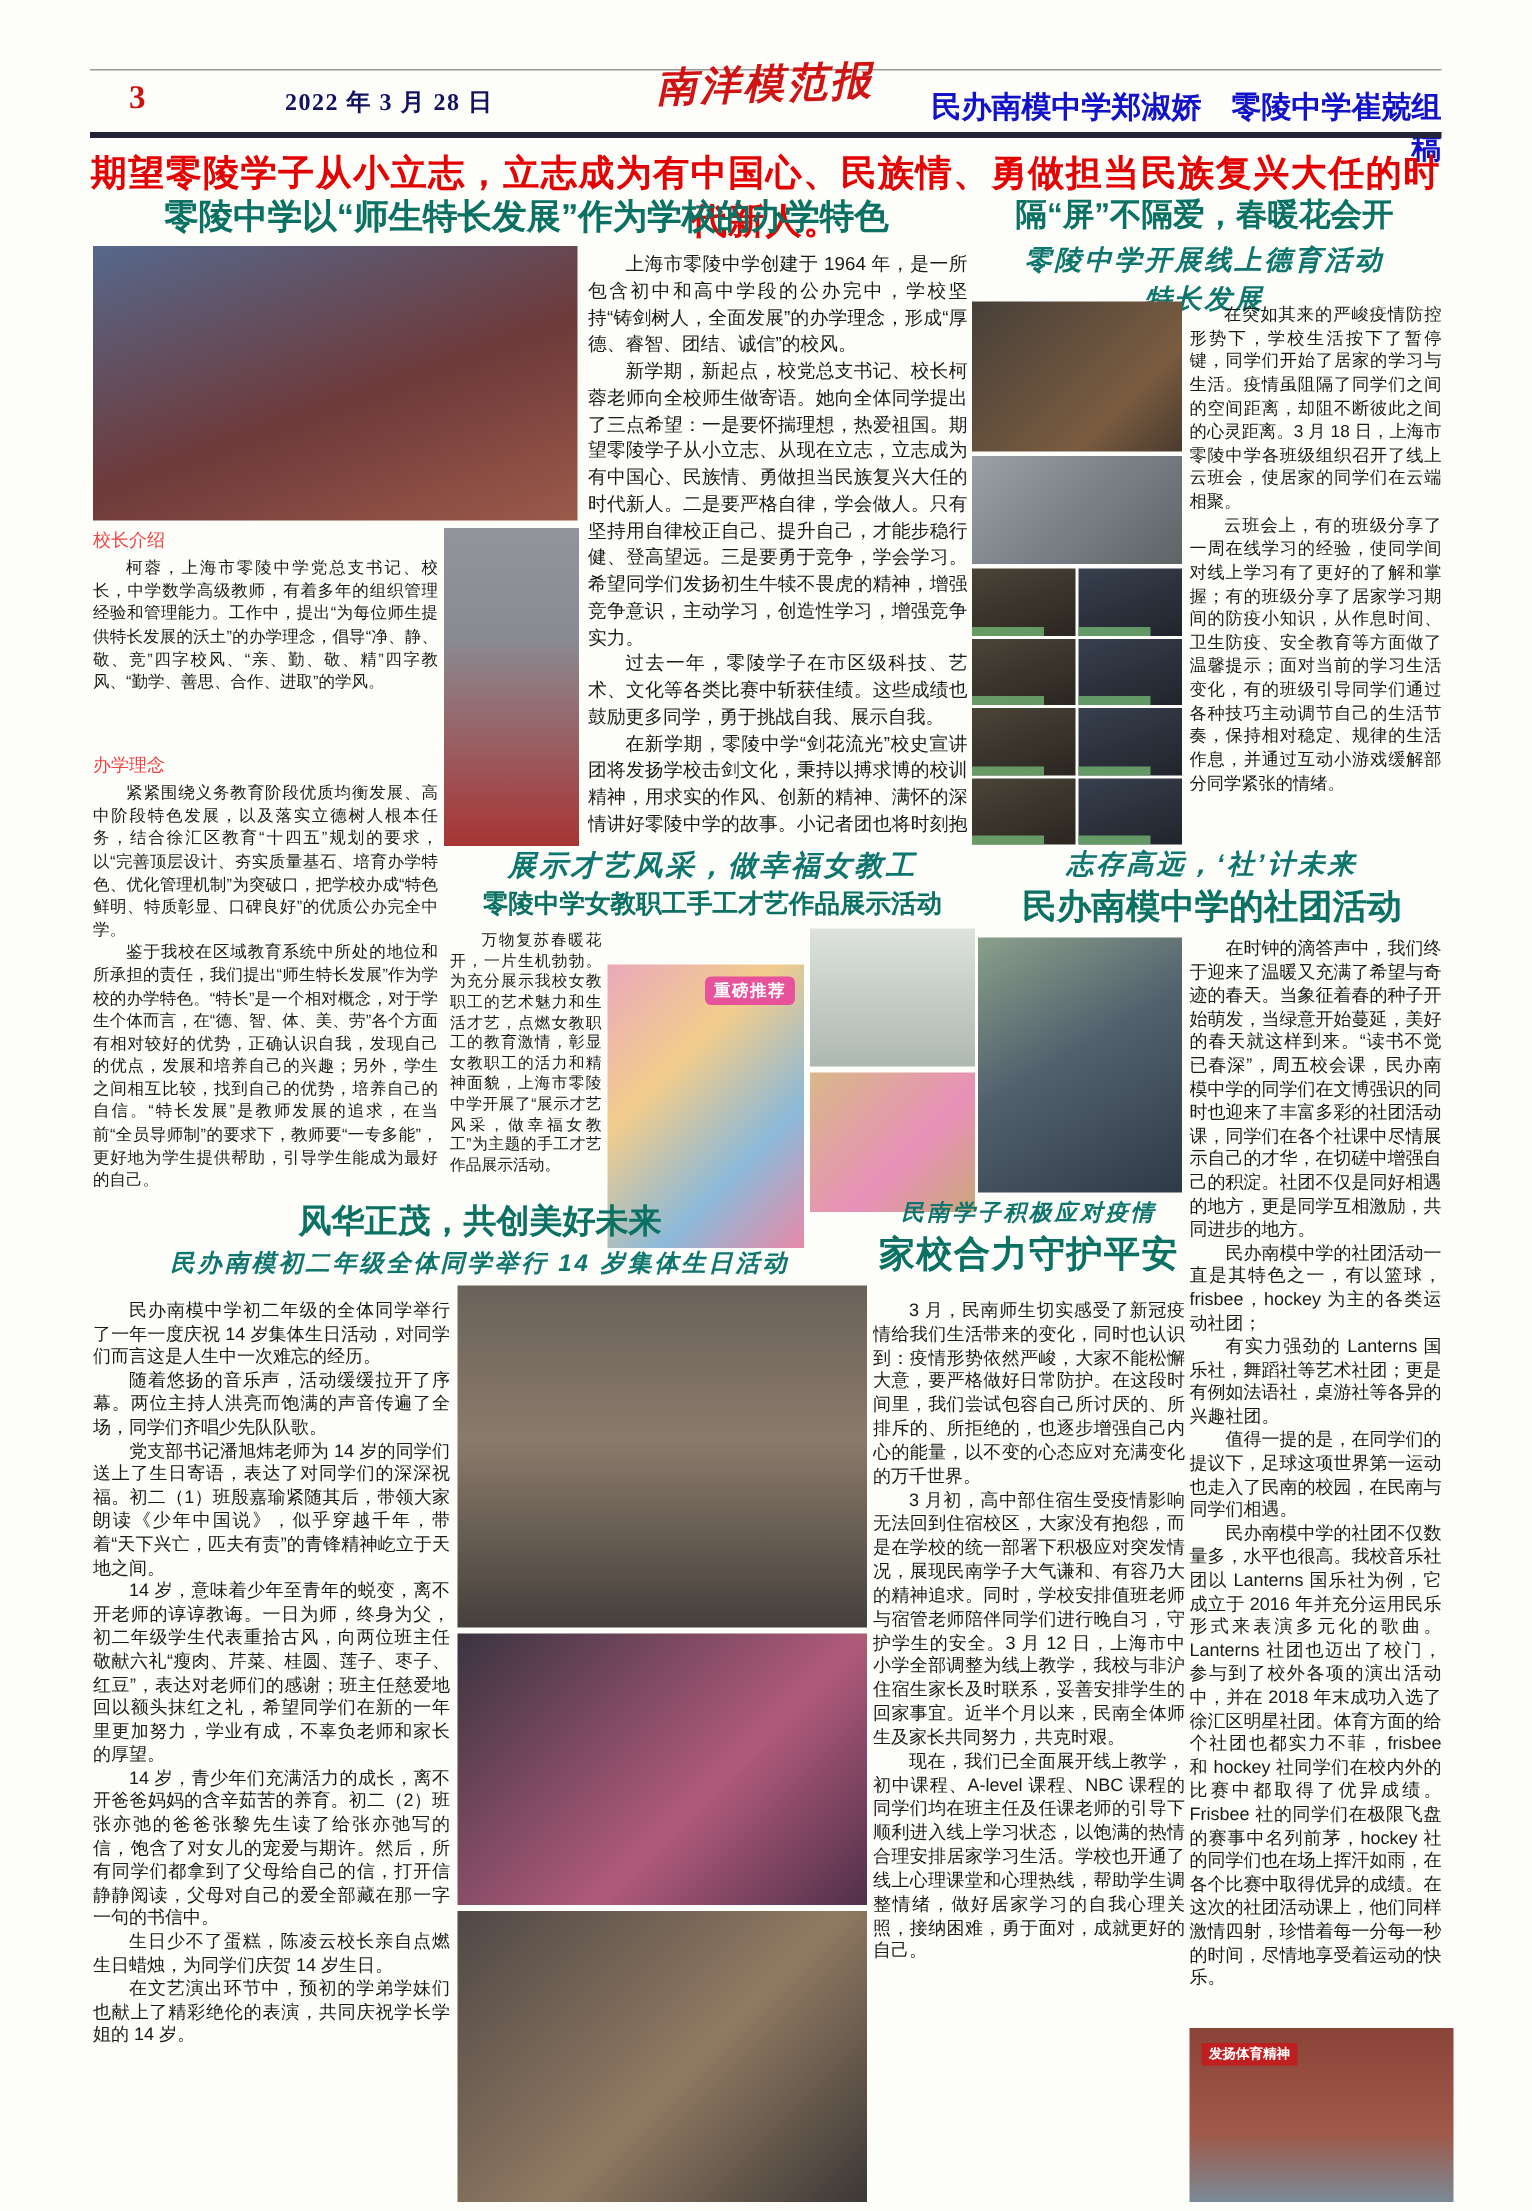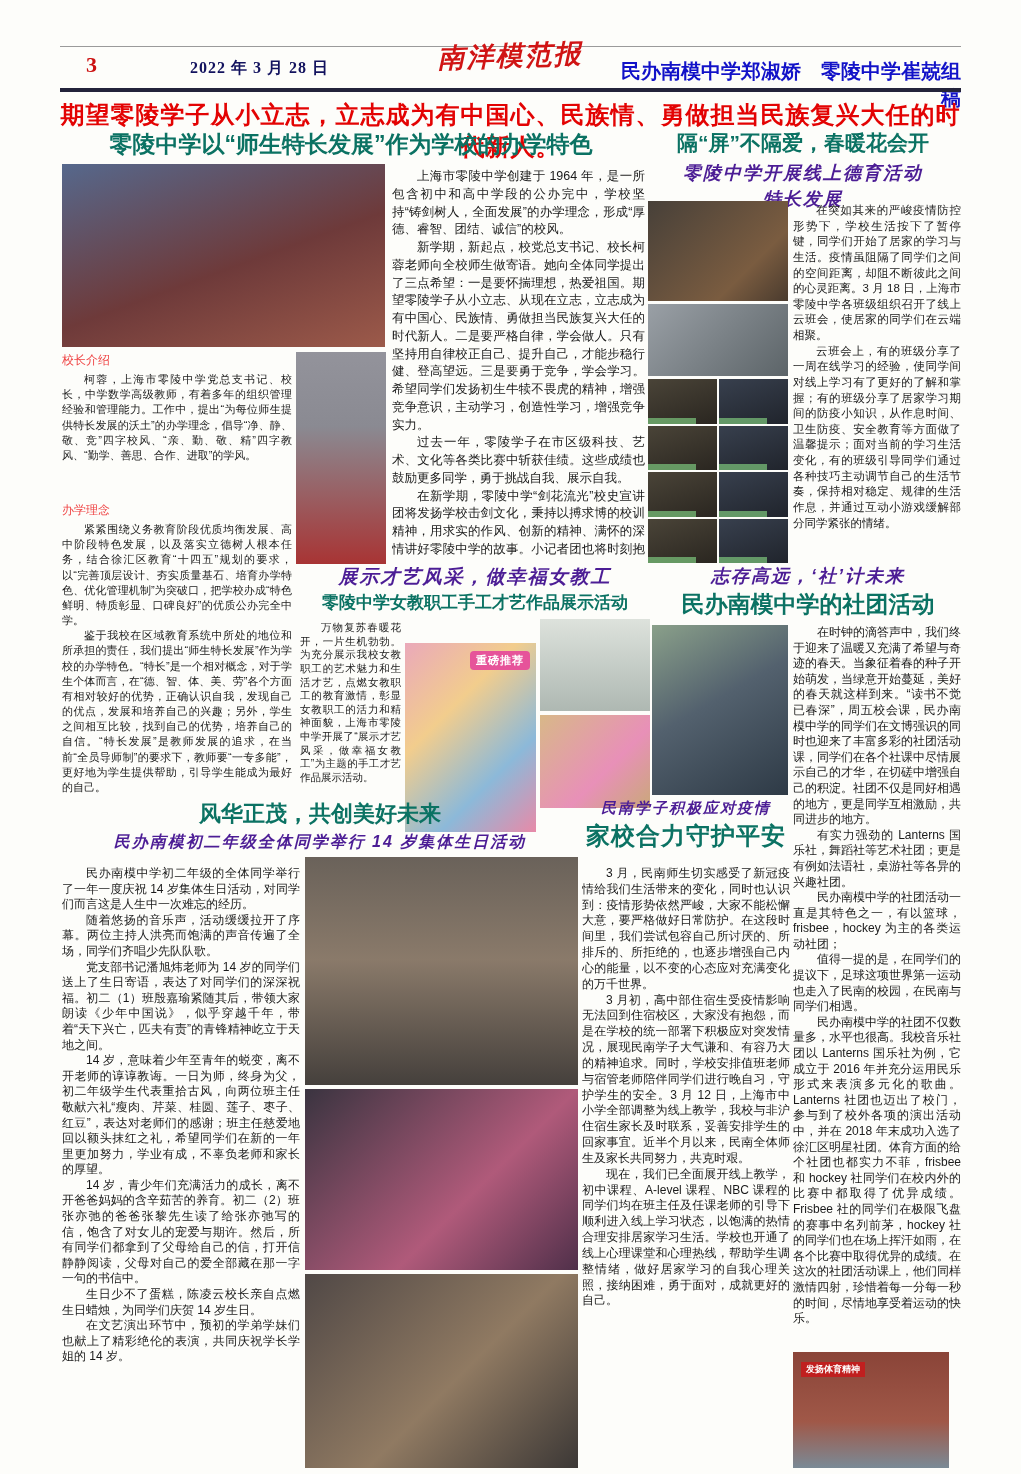--- a/index.html
+++ b/index.html
@@ -11,21 +11,21 @@
   .rule-thick{left:60px;top:88px;width:901px;height:4px;background:#23233a;}
   .page-num{left:86px;top:52px;font-size:22px;font-weight:bold;color:#cc1111;font-family:"Liberation Serif",serif;}
   .issue-date{left:190px;top:58px;font-size:16px;font-weight:bold;color:#12125e;font-family:"Liberation Serif",serif;letter-spacing:1px;}
   .masthead{left:400px;top:38px;width:220px;text-align:center;font-size:27px;font-weight:bold;font-style:italic;
             color:#d01414;font-family:"Liberation Serif",serif;transform:rotate(-2deg);letter-spacing:2px;}
   .credits{left:610px;top:58px;width:351px;text-align:right;font-size:20px;font-weight:bold;color:#1212c8;}
   
   .top-headline{left:60px;top:99px;width:901px;text-align:center;font-size:24px;font-weight:bold;color:#e30303;letter-spacing:1px;}
   
   .teal-title{color:#0b7263;font-weight:bold;text-align:center;}
-  .script-title{color:#4c1d95;font-weight:bold;font-style:italic;text-align:center;letter-spacing:2px;}
+  .script-title{color:#0f766e;font-weight:bold;font-style:italic;text-align:center;letter-spacing:2px;}
   .sec-head{color:#ef4444;font-weight:normal;font-size:12px;}
   .body-col{text-align:justify;overflow:hidden;}
   .body-col p{margin:0;text-indent:2em;}
   
   .a1-title{left:62px;top:129px;width:578px;font-size:23px;}
   .a1-photo{left:62px;top:164px;width:323px;height:183px;background:linear-gradient(160deg,#56688c 0%,#6e3a3a 55%,#9c5a4a 100%);}
   .a1-main{left:392px;top:168px;width:253px;height:392px;font-size:12.5px;line-height:1.42;}
   .a1-principal-head{left:62px;top:352px;}
   .a1-principal{left:62px;top:372px;width:230px;height:128px;font-size:11px;line-height:1.38;}
   .a1-phil-head{left:62px;top:502px;}
@@ -49,21 +49,21 @@
   .a3-crochet{left:405px;top:619px;width:131px;height:189px;background:linear-gradient(135deg,#eaa9ba 0%,#f2cd8d 35%,#8cb9d9 70%,#e88aa8 100%);margin-top:24px;}
   .a3-badge{position:absolute;top:8px;right:6px;background:#e6539a;color:#fff;font-size:11px;font-weight:bold;
             padding:2px 6px;border-radius:4px;letter-spacing:1px;}
   .a3-porcelain{left:540px;top:619px;width:110px;height:92px;background:linear-gradient(180deg,#dde2dc 0%,#aeb8b2 100%);}
   .a3-clay{left:540px;top:715px;width:110px;height:93px;background:linear-gradient(135deg,#d8b888 0%,#e890b8 60%,#caa87a 100%);}
   
   .a4-script{left:655px;top:564px;width:306px;font-size:18px;}
   .a4-title{left:655px;top:589px;width:306px;font-size:23px;}
   .a4-photo{left:652px;top:625px;width:136px;height:170px;background:linear-gradient(150deg,#8aa08a 0%,#53616e 45%,#2e3a46 100%);}
   .a4-text{left:793px;top:625px;width:168px;height:721px;font-size:12px;line-height:1.3;}
-  .a4-basket{left:793px;top:1352px;width:156px;height:116px;background:linear-gradient(180deg,#8a4438 0%,#a05848 60%,#7a8a96 100%);}
+  .a4-basket{left:793px;top:1352px;width:176px;height:116px;background:linear-gradient(180deg,#8a4438 0%,#a05848 60%,#7a8a96 100%);}
   .a4-banner{position:absolute;top:10px;left:8px;background:#c01f1f;color:#fff;font-size:9px;font-weight:bold;padding:1px 5px;}
   
   .a5-title{left:62px;top:799px;width:516px;font-size:22px;}
   .a5-sub{left:62px;top:832px;width:516px;font-size:16px;}
   .a5-text{left:62px;top:866px;width:238px;height:538px;font-size:12px;line-height:1.3;}
   .a5-photo1{left:305px;top:857px;width:273px;height:228px;background:linear-gradient(180deg,#6a625a 0%,#8a7a6a 45%,#45403c 100%);}
   .a5-photo2{left:305px;top:1089px;width:273px;height:181px;background:linear-gradient(135deg,#3a3440 0%,#b05a7a 60%,#50304a 100%);}
   .a5-photo3{left:305px;top:1274px;width:273px;height:194px;background:linear-gradient(135deg,#504846 0%,#907a62 55%,#3c3836 100%);}
   
   .a6-script{left:580px;top:799px;width:212px;font-size:15px;}
@@ -148,22 +148,22 @@
     <span class="a3-badge">重磅推荐</span>
   </div>
   <div class="abs a3-porcelain"></div>
   <div class="abs a3-clay"></div>
 
   <div class="abs script-title a4-script">志存高远，‘社’计未来</div>
   <div class="abs teal-title a4-title">民办南模中学的社团活动</div>
   <div class="abs a4-photo"></div>
   <div class="abs body-col a4-text">
       <p>在时钟的滴答声中，我们终于迎来了温暖又充满了希望与奇迹的春天。当象征着春的种子开始萌发，当绿意开始蔓延，美好的春天就这样到来。“读书不觉已春深”，周五校会课，民办南模中学的同学们在文博强识的同时也迎来了丰富多彩的社团活动课，同学们在各个社课中尽情展示自己的才华，在切磋中增强自己的积淀。社团不仅是同好相遇的地方，更是同学互相激励，共同进步的地方。</p>
+      <p>民办南模中学的社团活动一直是其特色之一，有以篮球，frisbee，hockey 为主的各类运动社团；</p>
       <p>有实力强劲的 Lanterns 国乐社，舞蹈社等艺术社团；更是有例如法语社，桌游社等各异的兴趣社团。</p>
-      <p>民办南模中学的社团活动一直是其特色之一，有以篮球，frisbee，hockey 为主的各类运动社团；</p>
       <p>值得一提的是，在同学们的提议下，足球这项世界第一运动也走入了民南的校园，在民南与同学们相遇。</p>
       <p>民办南模中学的社团不仅数量多，水平也很高。我校音乐社团以 Lanterns 国乐社为例，它成立于 2016 年并充分运用民乐形式来表演多元化的歌曲。Lanterns 社团也迈出了校门，参与到了校外各项的演出活动中，并在 2018 年末成功入选了徐汇区明星社团。体育方面的给个社团也都实力不菲，frisbee 和 hockey 社同学们在校内外的比赛中都取得了优异成绩。Frisbee 社的同学们在极限飞盘的赛事中名列前茅，hockey 社的同学们也在场上挥汗如雨，在各个比赛中取得优异的成绩。在这次的社团活动课上，他们同样激情四射，珍惜着每一分每一秒的时间，尽情地享受着运动的快乐。</p>
     </div>
   <div class="abs a4-basket">
     <span class="a4-banner">发扬体育精神</span>
   </div>
 
   <div class="abs teal-title a5-title">风华正茂，共创美好未来</div>
   <div class="abs script-title a5-sub">民办南模初二年级全体同学举行 14 岁集体生日活动</div>
   <div class="abs body-col a5-text">

